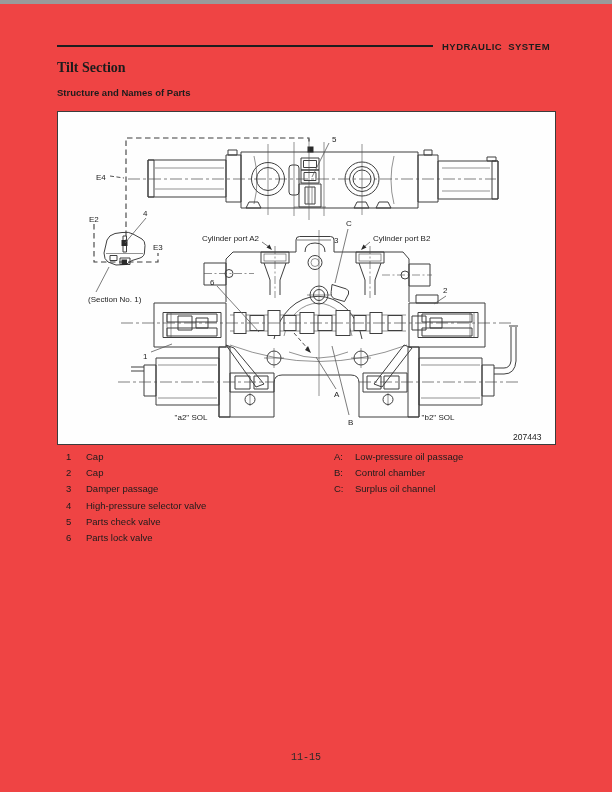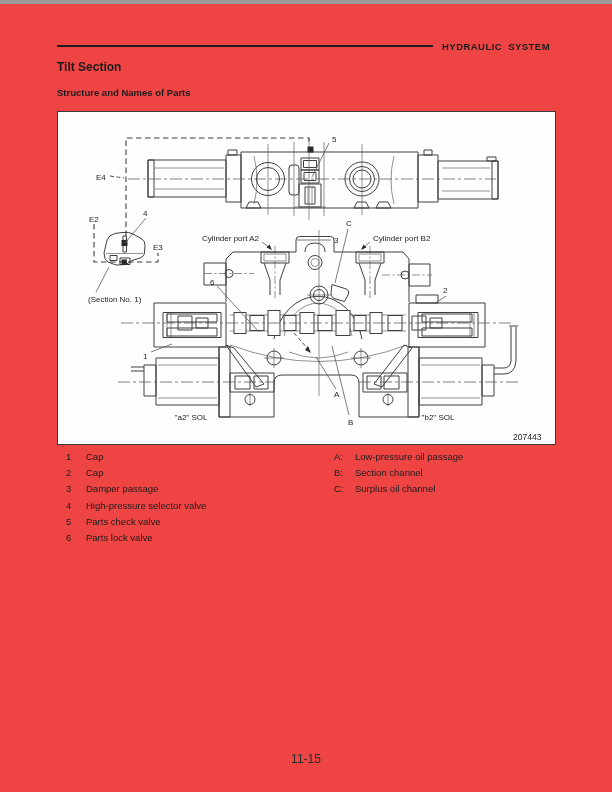--- a/index.html
+++ b/index.html
@@ -5,32 +5,32 @@
   html,body { margin:0; padding:0; background:#9a9a9a; }
   .page {
     position:relative; width:612px; height:792px; margin:4px auto;
     background:#ef4444; overflow:hidden;
     font-family:"Liberation Sans", sans-serif; color:#1c1c1c;
   }
   .hdr { position:absolute; top:36px; left:57px; width:493px; height:12px;
          display:flex; align-items:center; }
   .hdr .rule { flex:1; height:2px; background:#1e1e1e; margin-right:9px; }
   .hdr .htxt { font-size:9.5px; font-weight:bold; letter-spacing:.45px; white-space:pre; }
-  .ttl { position:absolute; top:56px; left:57px; font-size:12px; font-weight:bold; }
+  .ttl { position:absolute; top:56px; left:57px; font-size:14px; font-weight:bold;font-family:Liberation Serif, serif; }
   .sub { position:absolute; top:83px; left:57px; font-size:9.5px; font-weight:bold;text-align:right; }
   .frame { position:absolute; top:107px; left:57px; width:497px; height:332px;
            border:1px solid #3c3c3c; background:#fefefe; }
   .parts { position:absolute; top:444px; left:0; width:612px; font-size:9.5px; }
   .pcolL { position:absolute; left:66px; top:0; }
   .pcolR { position:absolute; left:334px; top:0; }
   .prow { display:flex; height:16.3px; align-items:center; }
   .pnum { width:12px; margin-right:8px; }
   .pkey { width:15px; margin-right:6px; }
   .pageno { position:absolute; top:748px; left:0; width:612px; text-align:center;
-            font-family:Liberation Sans, sans-serif; font-size:12px; color:#2a2a2a; }
+            font-family:Liberation Mono, monospace; font-size:10px; color:#2a2a2a; }
   
   .s  { stroke:#3f3f3f; fill:none; stroke-width:1; stroke-linejoin:round; }
   .st { stroke:#4a4a4a; fill:none; stroke-width:.6; }
   .cl { stroke:#4a4a4a; fill:none; stroke-width:.7; stroke-dasharray:12 3 3 3; }
   .cld{ stroke:#4a4a4a; fill:none; stroke-width:.6; stroke-dasharray:8 2.5 2 2.5; }
   .dash { stroke:#3d3d3d; fill:none; stroke-width:1.1; stroke-dasharray:5.5 3.5; }
   .dasht{ stroke:#3d3d3d; fill:none; stroke-width:.9; stroke-dasharray:4 2.5; }
   .lead { stroke:#5a5a5a; fill:none; stroke-width:.8; }
   .wl { fill:#fefefe; stroke:#3f3f3f; stroke-width:1; }
   .fb { fill:#2a2a2a; stroke:none; }
@@ -292,21 +292,21 @@
           <span>Parts lock valve</span>
         </div>
     </div>
     <div class="pcolR">
       <div class="prow">
           <span class="pkey">A:</span>
           <span>Low-pressure oil passage</span>
         </div>
       <div class="prow">
           <span class="pkey">B:</span>
-          <span>Section channel</span>
+          <span>Control chamber</span>
         </div>
       <div class="prow">
           <span class="pkey">C:</span>
           <span>Surplus oil channel</span>
         </div>
     </div>
   </div>
 
   <div class="pageno">11-15</div>
 

